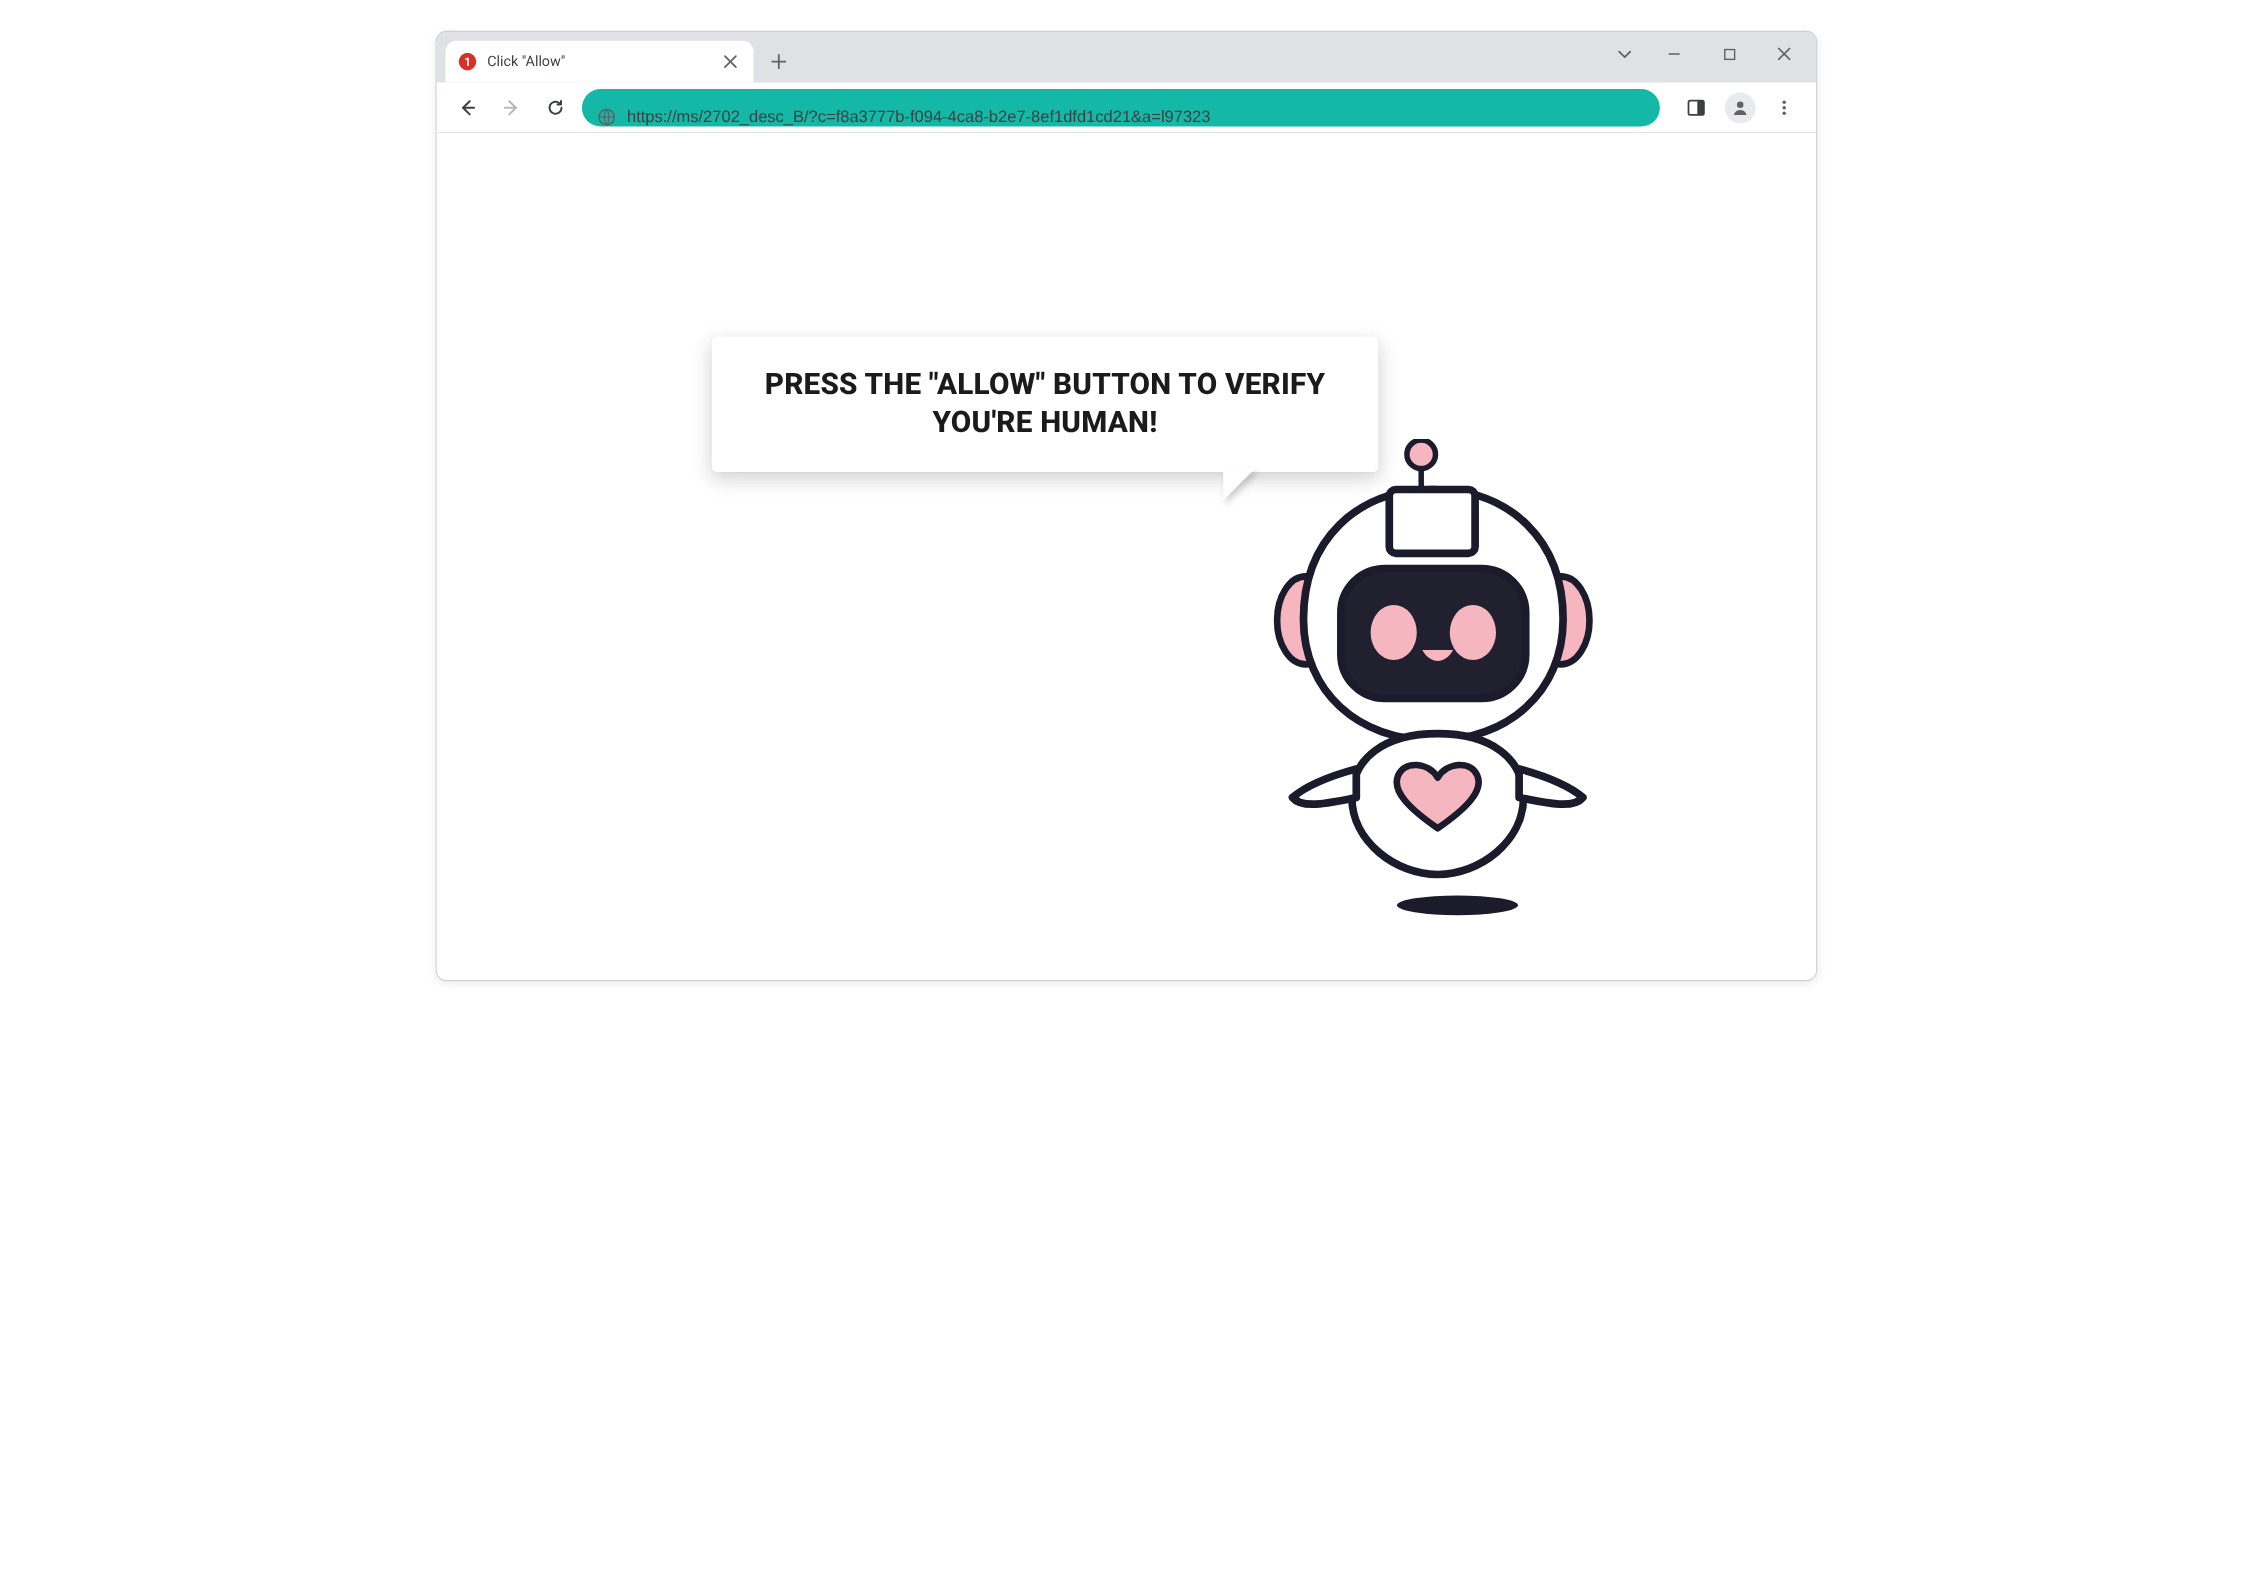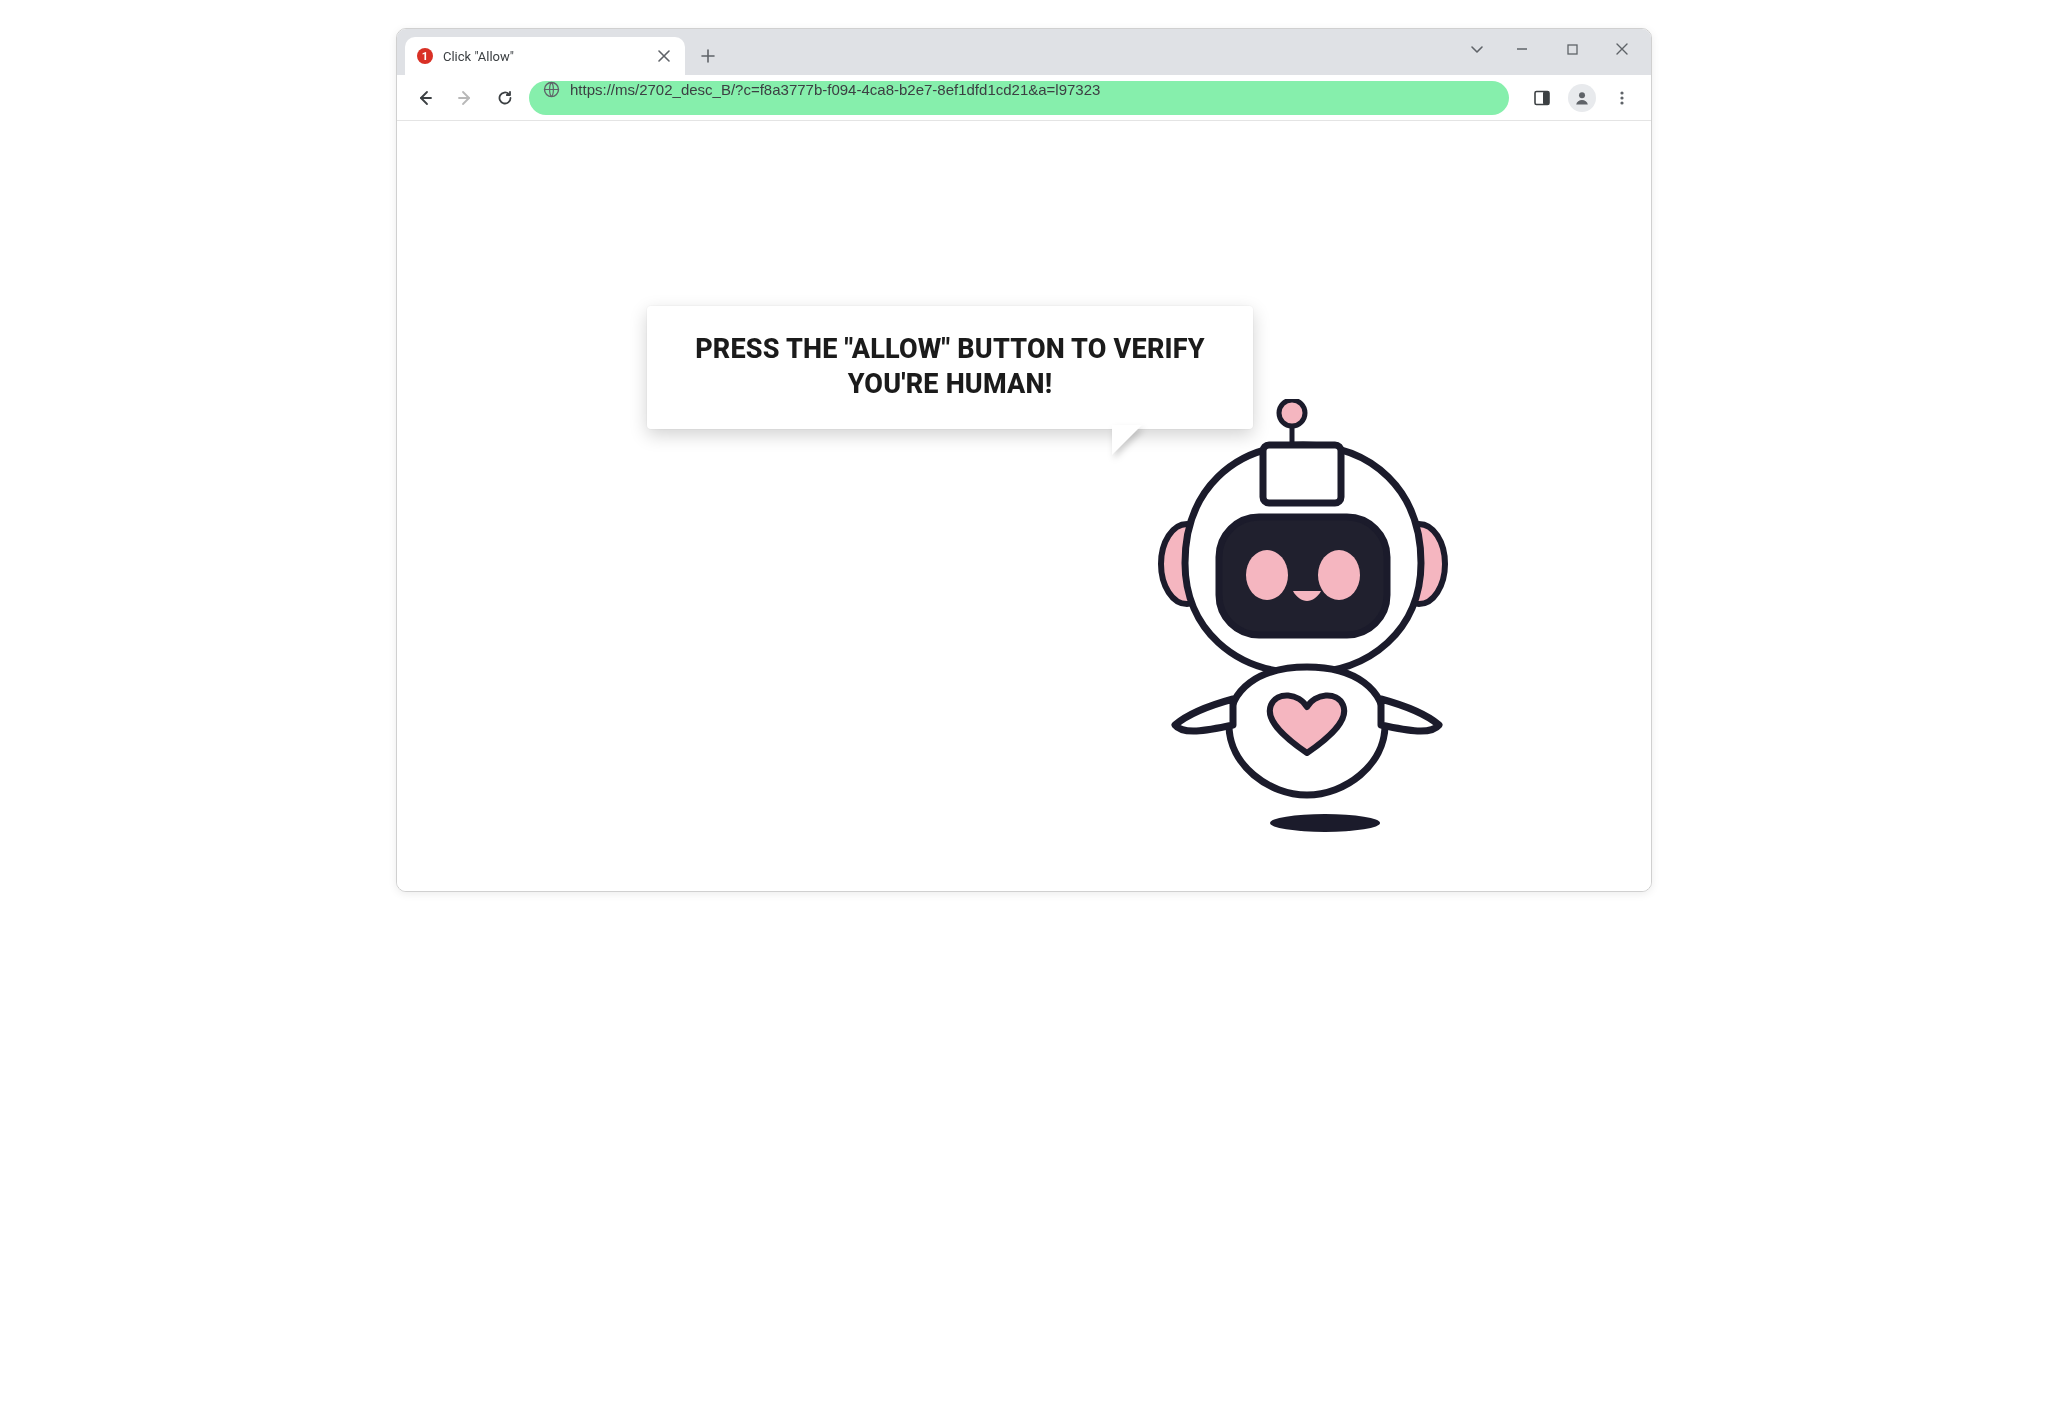--- a/index.html
+++ b/index.html
@@ -80,22 +80,22 @@
       gap: 8px; padding: 0 12px;
     }
     .nav-btn {
       width: 32px; height: 32px; border-radius: 50%;
       display: flex; align-items: center; justify-content: center;
       color: #5f6368;
     }
     .nav-btn.disabled { color: #b8b8b8; }
     .omnibox {
       flex: 1; height: 34px;
-      background: #86efac; border-radius: 17px;
-      display: flex; align-items: flex-start;
+      background: #14b8a6; border-radius: 17px;
+      display: flex; align-items: flex-end;
       gap: 10px; padding: 0 14px;
       color: #3c4043; font-size: 15px;
     }
     .omnibox .globe { color: #5f6368; display:flex; }
     .omnibox .url { flex: 1; border: none; background: transparent; outline: none; font-size: 15px; color:#3c4043; }
     .toolbar .right { display: flex; align-items: center; gap: 6px; margin-left: 8px; }
     .icon-btn {
       width: 34px; height: 34px; border-radius: 50%;
       display: flex; align-items: center; justify-content: center;
       color: #5f6368;

